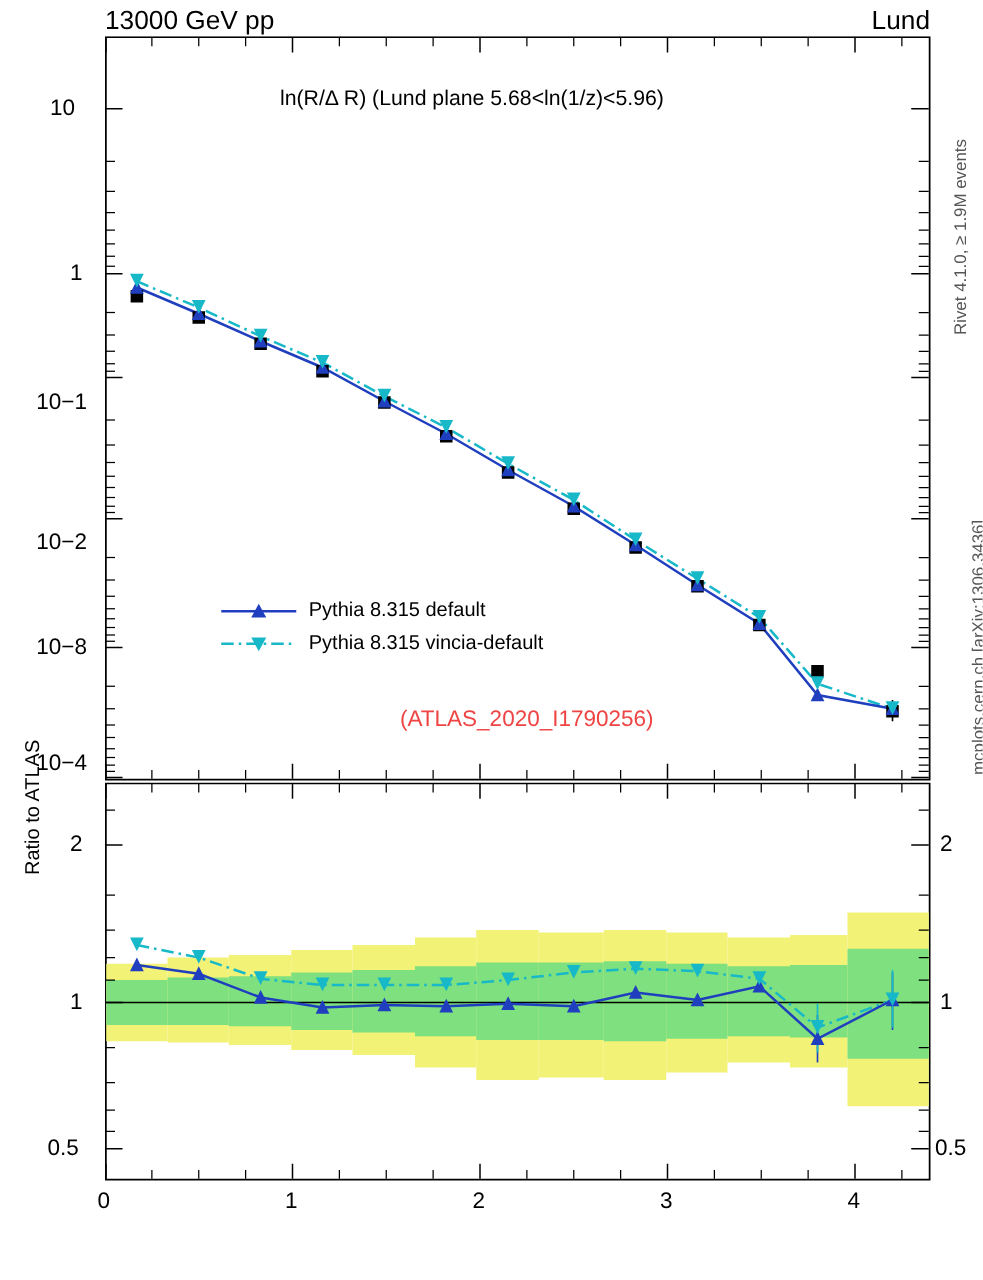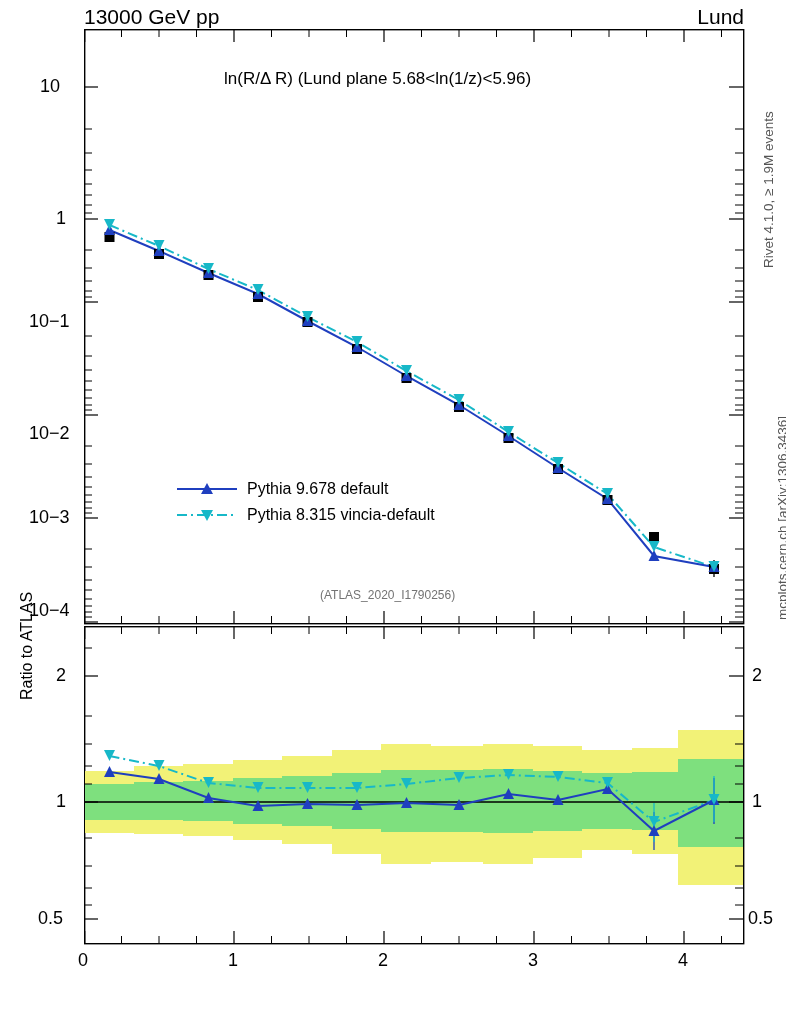--- a/index.html
+++ b/index.html
@@ -20,21 +20,21 @@
   .lbl-r{position:absolute;font-size:18px;}
 
   
   #plot-title{left:224px;top:69px;font-size:17px;}
 
   
   #legend{left:175px;top:476px;font-size:16px;}
   #legend div{height:26px;line-height:26px;position:relative;padding-left:72px;}
   .lg-mark{position:absolute;left:0;top:0;width:64px;height:26px;}
 
-  #watermark{left:320px;top:588px;font-size:12px;color:#737373;}
+  #watermark{left:320px;top:565px;font-size:18px;color:#ef4444;}
 
   
   #ratio-ytitle{left:18px;top:700px;font-size:16px;transform-origin:0 0;transform:rotate(-90deg);}
 
   
   .xlab{position:absolute;font-size:18px;}
 
   svg{display:block;}
 </style>
 </head>
@@ -250,32 +250,32 @@
       <polygon points="624.5,532 635.5,532 630,543"></polygon>
     </g>
   </svg>
 
   <div class="abs txt" id="plot-title">ln(R/Δ R) (Lund plane 5.68&lt;ln(1/z)&lt;5.96)</div>
 
   <div class="abs txt lbl-r" style="left:40px;top:76px;">10</div>
   <div class="abs txt lbl-r" style="left:56px;top:208px;">1</div>
   <div class="abs txt lbl-r" style="left:29px;top:291px;margin-top:20px;">10−1</div>
   <div class="abs txt lbl-r" style="left:29px;top:404px;margin-top:19px;">10−2</div>
-  <div class="abs txt lbl-r" style="left:29px;top:507px;">10−3</div>
+  <div class="abs txt lbl-r" style="left:29px;top:507px;">10−8</div>
   <div class="abs txt lbl-r" style="left:29px;top:600px;">10−4</div>
 
   <div class="abs txt" id="legend">
     <div>
       <span class="lg-mark">
         <svg width="64" height="26">
           <line x1="2" y1="13" x2="62" y2="13" stroke="#1f3fbf" stroke-width="2"></line>
           <polygon points="32,7 38,18 26,18" fill="#1f3fbf"></polygon>
         </svg>
       </span>
-      <span>Pythia 9.678 default</span>
+      <span>Pythia 8.315 default</span>
     </div>
     <div>
       <span class="lg-mark">
         <svg width="64" height="26">
           <line x1="2" y1="13" x2="62" y2="13" stroke="#17b8c8" stroke-width="2" stroke-dasharray="10,4,2,4"></line>
           <polygon points="26,8 38,8 32,19" fill="#17b8c8"></polygon>
         </svg>
       </span>
       <span>Pythia 8.315 vincia-default</span>
     </div>

